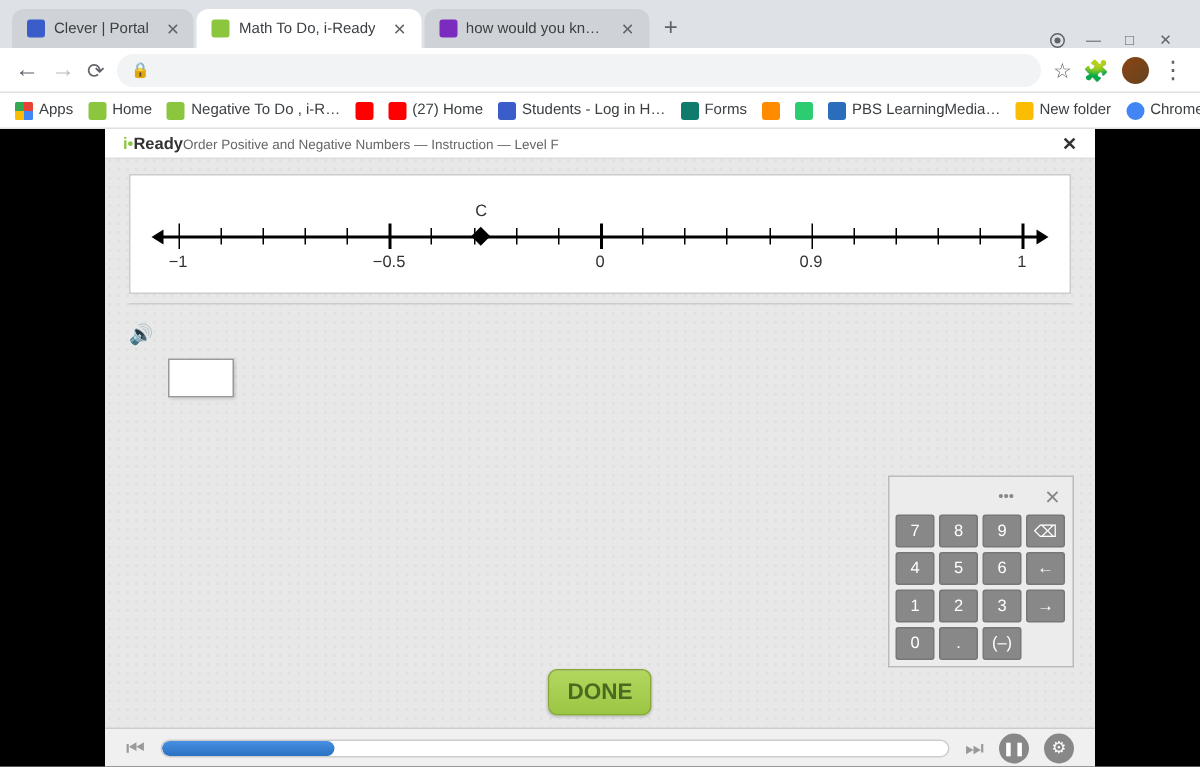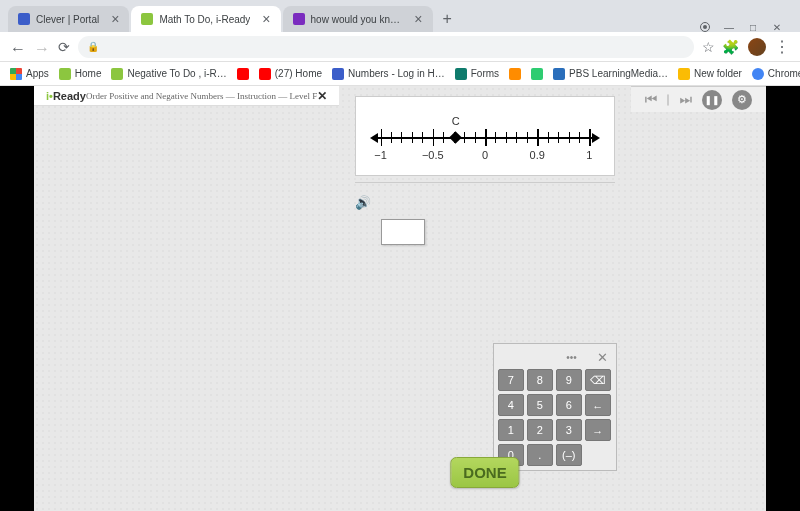--- a/index.html
+++ b/index.html
@@ -169,27 +169,27 @@
     }
     
     
     .page-wrapper {
       background: #000;
       height: calc(511px - 86px);
       display: flex;
       justify-content: center;
     }
     .iready-app {
-      width: 732px;
+      width: 660px;
       background: #e8e8e8;
       background-image: radial-gradient(circle, rgba(0,0,0,0.03) 1px, transparent 1px);
       background-size: 6px 6px;
       position: relative;
       display: flex;
-      flex-direction: row;
+      flex-direction: column;
     }
     .app-header {
       background: #fff;
       height: 20px;
       display: flex;
       align-items: center;
       padding: 0 12px;
       font-size: 10px;
       border-bottom: 1px solid #ddd;
     }
@@ -198,24 +198,23 @@
       font-size: 11px;
     }
     .iready-logo .i-part {
       color: #8cc63f;
     }
     .iready-logo .ready-part {
       color: #333;
     }
     .lesson-title {
       flex: 1;
-      text-align: right;
+      text-align: left;
       color: #666;
       font-size: 9px;
-      font-family: Liberation Serif, serif;
     }
     .close-x {
       color: #333;
       font-size: 12px;
       cursor: pointer;
       font-weight: bold;
     }
     
     .lesson-content {
       flex: 1;
@@ -370,21 +369,21 @@
       align-items: center;
       justify-content: center;
       font-size: 11px;
       border-radius: 2px;
       cursor: pointer;
       border: 1px solid #777;
     }
     
     .done-btn {
       position: absolute;
-      bottom: 23px;
+      bottom: 8px;
       left: 50%;
       transform: translateX(-50%);
       background: linear-gradient(#b3d75e, #9bc644);
       border: 1px solid #88a83a;
       border-radius: 6px;
       padding: 6px 12px;
       font-size: 15px;
       font-weight: bold;
       color: #4a6b1f;
       cursor: pointer;
@@ -505,21 +504,21 @@
     </div>
   <div class="bm-item">
       <div class="bm-icon" style="background:#ff0000"></div>
     </div>
   <div class="bm-item">
       <div class="bm-icon" style="background:#ff0000"></div>
       <span>(27) Home</span>
     </div>
   <div class="bm-item">
       <div class="bm-icon" style="background:#3b5dc9"></div>
-      <span>Numbers - Log in H…</span>
+      <span>Students - Log in H…</span>
     </div>
   <div class="bm-item">
       <div class="bm-icon" style="background:#0f7b6c"></div>
       <span>Forms</span>
     </div>
   <div class="bm-item">
       <div class="bm-icon" style="background:#ff8c00"></div>
     </div>
   <div class="bm-item">
       <div class="bm-icon" style="background:#2ecc71"></div>

